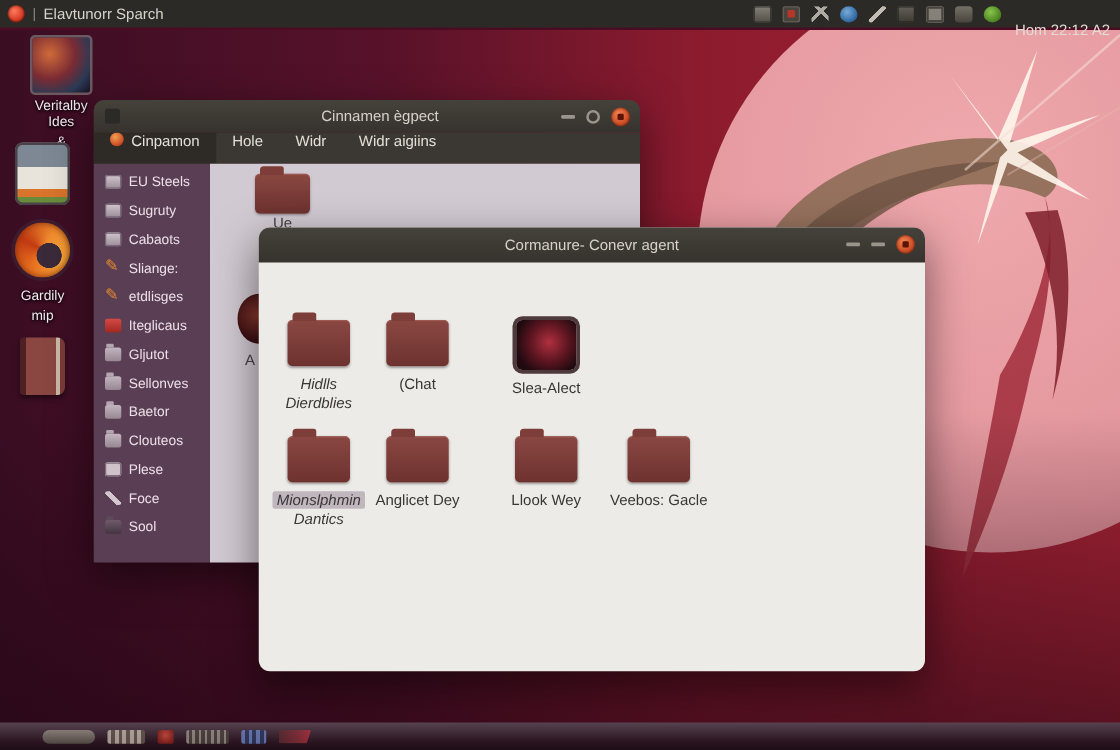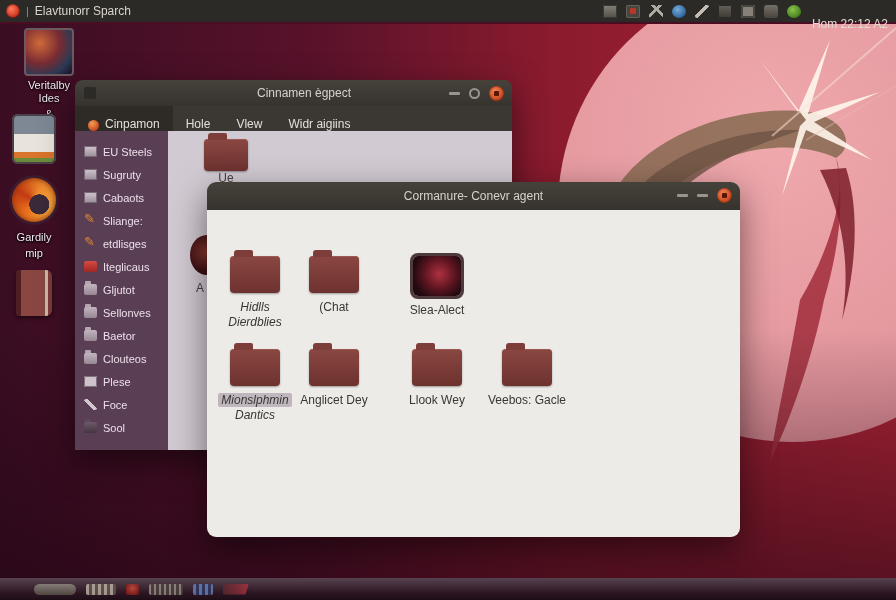--- a/index.html
+++ b/index.html
@@ -74,28 +74,28 @@
   .wb-close{width:15px;height:15px;border-radius:50%;display:inline-block;
       background:radial-gradient(circle at 38% 32%,#f08050,#d1542a 55%,#9c2f12);
       box-shadow:inset 0 0 2px #4a0d00;}
   .wb-close::after{content:"";display:block;width:5px;height:5px;margin:5px auto;background:#5a1505;border-radius:1px;}
 
   
   #back-window{left:75px;top:80px;width:437px;height:370px;z-index:4;border-radius:8px 8px 4px 4px;}
   #back-window .titlebar{border-radius:8px 8px 0 0;}
   .bw-tbicon{width:12px;height:12px;background:#2c2a26;border-radius:2px;margin-left:9px;}
   #bw-menubar{height:25px;background:#3b3833;display:flex;align-items:stretch;color:#e3dfd8;font-size:12px;}
-  .menu-item{display:flex;align-items:flex-end;gap:6px;padding:0 13px;}
+  .menu-item{display:flex;align-items:flex-start;gap:6px;padding:0 13px;}
   .menu-item.selected{background:#2e2b27;}
   .mi-icon{width:11px;height:11px;border-radius:50%;
       background:radial-gradient(circle at 38% 32%,#f0a050,#d1542a 60%,#8c2a10);}
   #bw-body{display:flex;height:319px;}
   #bw-sidebar{width:93px;background:#5a3f54;color:#ecdfe9;font-size:11px;
       padding-top:9px;box-sizing:border-box;}
-  .srow{display:flex;align-items:center;gap:6px;height:23px;padding-left:9px;white-space:nowrap;}
+  .srow{display:flex;gap:6px;height:23px;padding-left:9px;white-space:nowrap;}
   .sic{width:13px;height:11px;border-radius:2px;flex:0 0 13px;display:inline-block;position:relative;}
   .sic-dev{background:linear-gradient(#d3c6ce,#9b8c98);box-shadow:inset 0 0 0 1px #776879;}
   .sic-pencil{background:none;}
   .sic-pencil::before{content:"✎";color:#e0862f;font-size:13px;position:absolute;top:-4px;left:0;}
   .sic-red{background:linear-gradient(#d64a44,#a02722);}
   .sic-folder{background:linear-gradient(#c3b5c0,#968792);}
   .sic-folder::before{content:"";position:absolute;top:-3px;left:1px;width:6px;height:3px;
       background:#b4a5b1;border-radius:1px 1px 0 0;}
   .sic-pic{background:#cfc2cb;box-shadow:inset 0 0 0 1px #7e6f7a, inset 0 0 0 3px #cfc2cb;}
   .sic-tool{background:linear-gradient(45deg,transparent 38%,#d3c6ce 38% 62%,transparent 62%);}
@@ -218,21 +218,21 @@
   </div>
   <div id="bw-menubar">
     <span class="menu-item selected">
       <span class="mi-icon"></span>
       <span>Cinpamon</span>
     </span>
     <span class="menu-item">
       <span>Hole</span>
     </span>
     <span class="menu-item">
-      <span>Vlew</span>
+      <span>Widr</span>
     </span>
     <span class="menu-item">
       <span>Widr aigiins</span>
     </span>
   </div>
   <div id="bw-body">
     <div id="bw-sidebar">
       <div class="srow">
         <span class="sic sic-dev"></span>
         <span>EU Steels</span>

